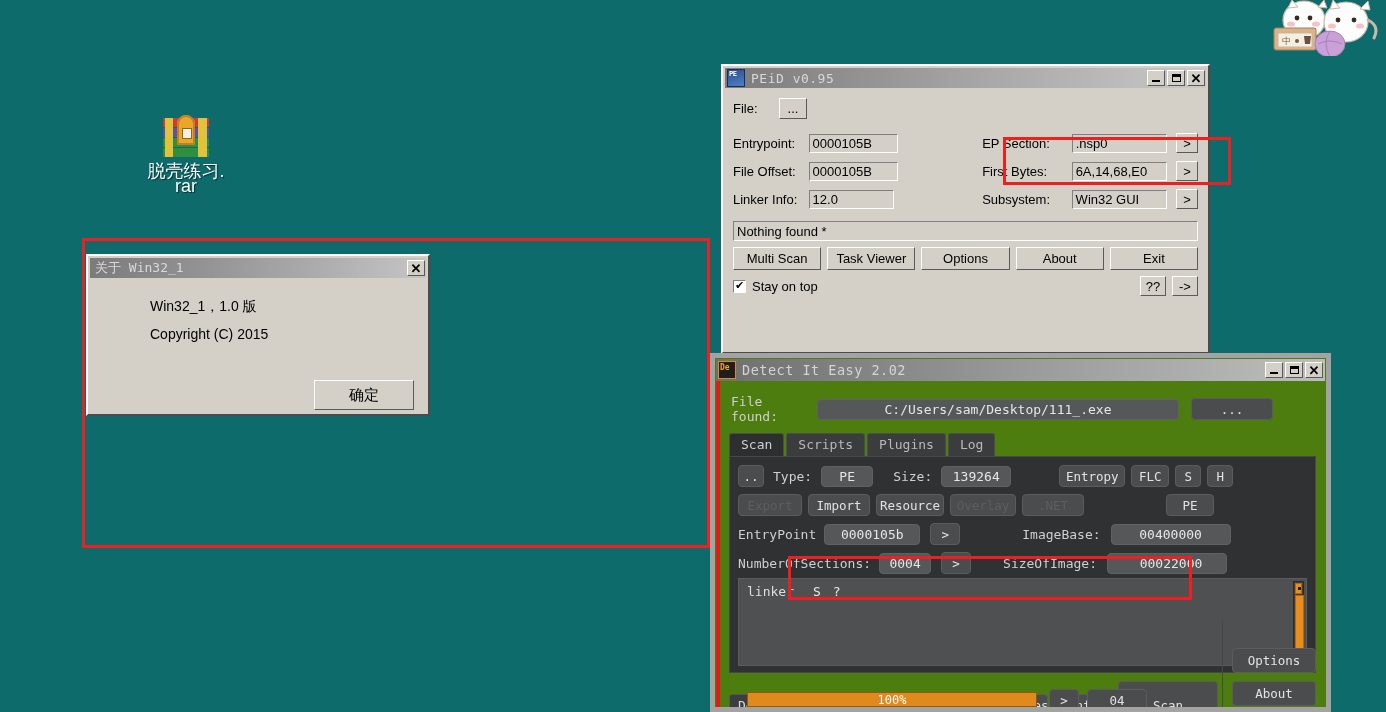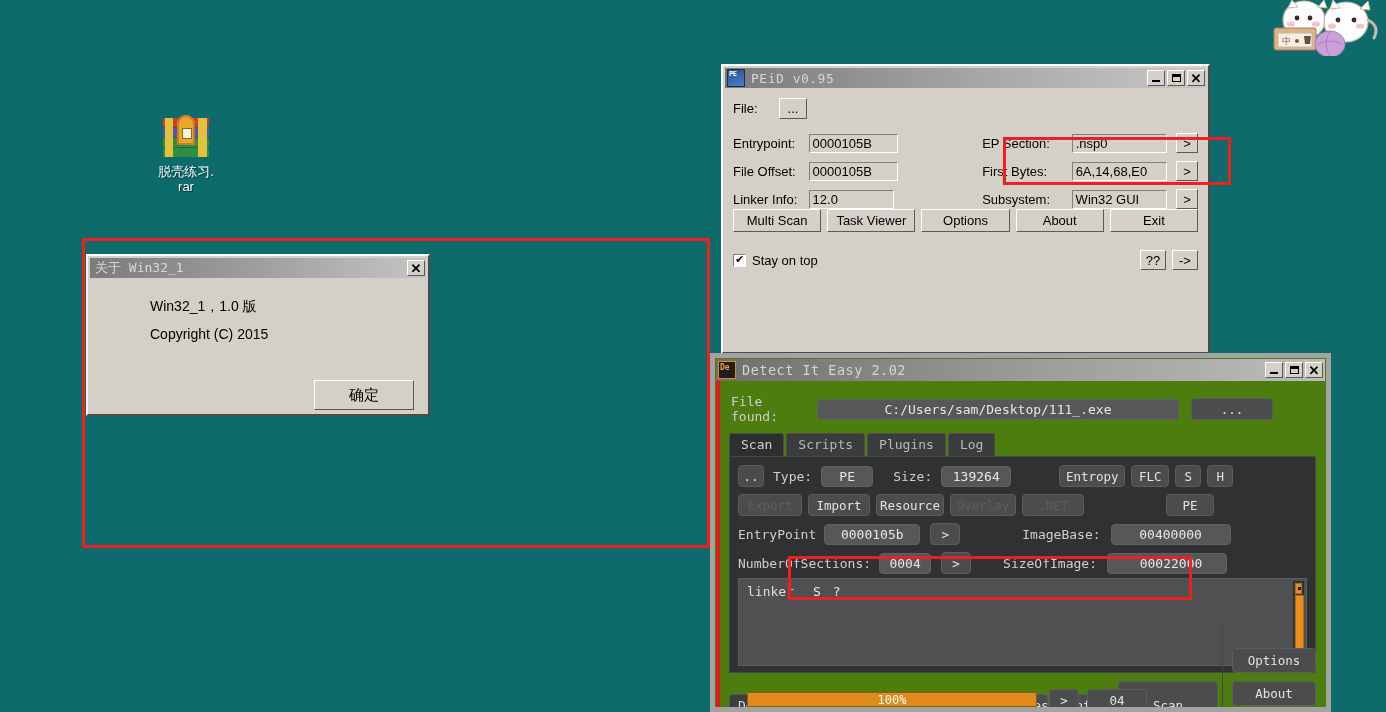--- a/index.html
+++ b/index.html
@@ -14,21 +14,21 @@
     background: #0d6b6b;
     overflow: hidden;
   }
 
   
   #desk-icon {
     position: absolute; left: 140px; top: 118px;
     width: 92px; text-align: center;
     color: #fff;
     font-family: "Liberation Sans", sans-serif;
-    font-size: 13px; line-height: 15px;
+    font-size: 18px; line-height: 15px;
     text-shadow: 1px 1px 1px rgba(0,0,0,.55);
   }
   .rar-ico { width: 46px; height: 42px; margin: 0 auto 4px; position: relative; }
   .rar-ico .bk { position:absolute; left:0; width:46px; height:9px; border-radius:1px; }
   .rar-ico .b1 { top:0;  background:linear-gradient(90deg,#cf3a3a 0 32%, #cf3a3a 32% 100%); }
   .rar-ico .b2 { top:10px; background:#5a4fb5; }
   .rar-ico .b3 { top:20px; background:#2f8f3f; }
   .rar-ico .b4 { top:30px; background:#2f8f3f; }
   .rar-ico .ys { position:absolute; left:2px; top:0; width:8px; height:39px; background:#e2c23a; }
   .rar-ico .ys2{ position:absolute; left:35px; top:0; width:9px; height:39px; background:#e2c23a; }
@@ -105,21 +105,21 @@
     border-right: 1.5px solid #5a5a5a; border-bottom: 1.5px solid #5a5a5a;
     font-size: 13px; color: #000; box-sizing: border-box;
     display: flex; align-items: center; justify-content: center;
     cursor: default;
   }
   #peid .statusbox {
     margin: 12px 0 6px 0; height: 20px;
   }
   #peid .btnrow { display: flex; gap: 6px; }
   #peid .btnrow .raised { height: 23px; flex: 1; }
-  #peid .lastrow { display:flex; align-items:center; margin-top: 18px; }
+  #peid .lastrow { display:flex; align-items:center; margin-top: 6px; }
   .chk {
     width: 13px; height: 13px; background: #fff;
     border-top: 1.5px solid #808080; border-left: 1.5px solid #808080;
     border-right: 1.5px solid #ffffff; border-bottom: 1.5px solid #ffffff;
     box-sizing: border-box; position: relative; margin-right: 6px;
   }
   .chk::after {
     content: "\2714"; position:absolute; left:1px; top:-2px;
     font-size: 11px; color:#000; font-family:"DejaVu Sans", sans-serif;
   }
@@ -341,20 +341,21 @@
       </div>
 
       <div class="prow" style="margin-bottom:0;">
         <div class="plabel" style="width:76px;">Linker Info:</div>
         <div class="sunken" style="width:86px;height:19px;">12.0</div>
         <div class="plabel" style="width:90px;margin-left:88px;">Subsystem:</div>
         <div class="sunken" style="width:96px;height:19px;">Win32 GUI</div>
         <div class="raised" style="width:22px;height:20px;margin-left:9px;">&gt;</div>
       </div>
 
+      <div class="sunken statusbox">Nothing found *</div>
 
       <div class="btnrow">
         <div class="raised">Multi Scan</div>
         <div class="raised">Task Viewer</div>
         <div class="raised">Options</div>
         <div class="raised">About</div>
         <div class="raised">Exit</div>
       </div>
 
       <div class="lastrow">

